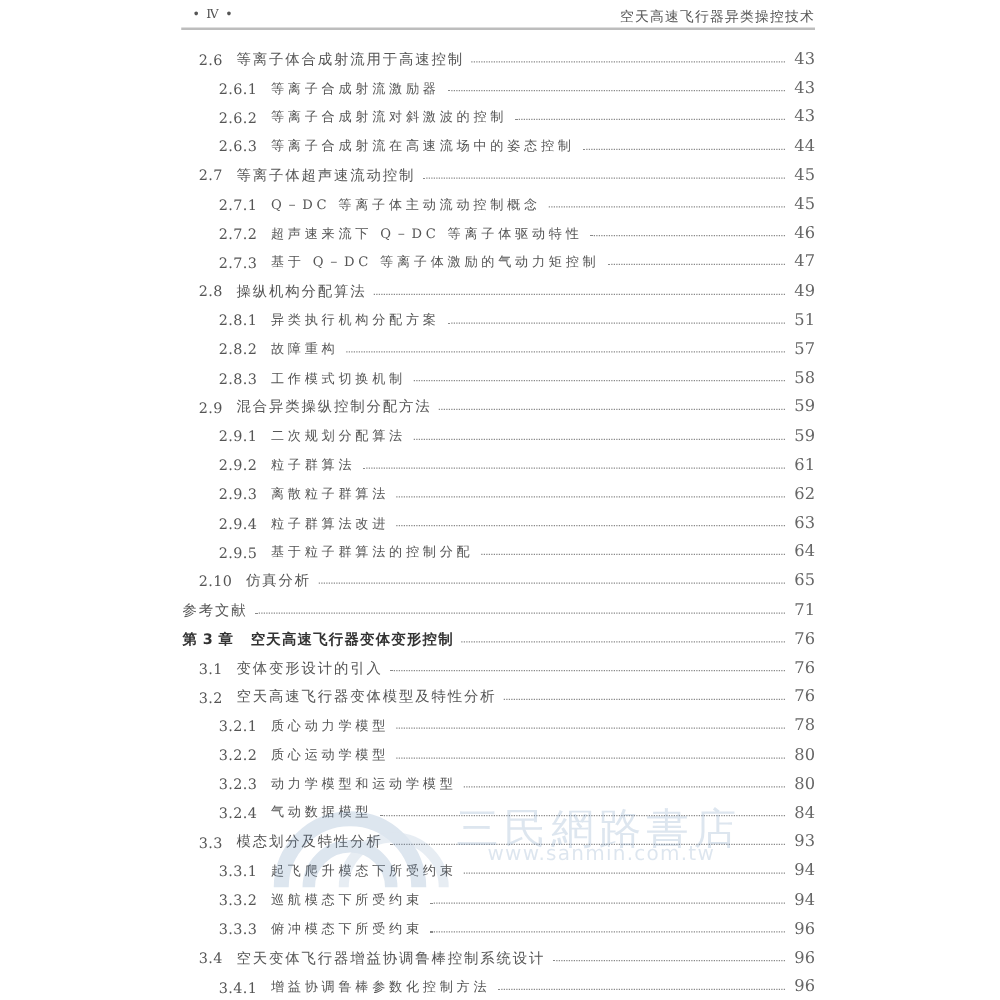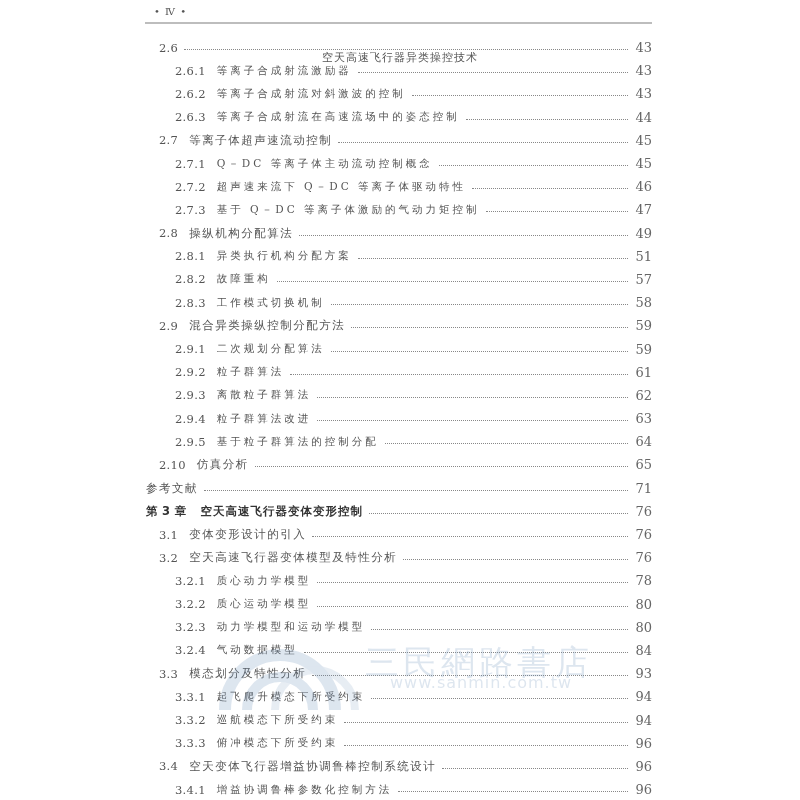--- a/index.html
+++ b/index.html
@@ -1,21 +1,21 @@
 <!DOCTYPE html>
 <html><head>
 <meta charset="utf-8">
 <style>
   html, body { margin: 0; padding: 0; background: #ffffff; }
   body { width: 800px; height: 800px; position: relative; overflow: hidden;
          font-family: "DejaVu Serif", "Liberation Serif", serif; color: #555; }
   .page { position: absolute; left: 0; top: 0; width: 800px; height: 800px; background: #fff; }
   .header { position: absolute; left: 148px; width: 504px; top: 6px; height: 16px; }
   .header .folio { position: absolute; left: 6px; top: 0; font-size: 10px; color: #555; letter-spacing: 1px; }
-  .header .title { position: absolute; left: 0; right: 0; top: 0; text-align: center; font-size: 11px; color: #555; letter-spacing: 1px; margin-top: 44px; }
+  .header .title { position: absolute; left: 0; right: 0; top: 0; text-align: right; font-size: 11px; color: #555; letter-spacing: 1px; }
   .rule { position: absolute; left: 145px; width: 507px; top: 22px; height: 2px; background: #bdbdbd; }
   .toc { position: absolute; left: 145px; width: 507px; top: 36px; }
   .row { position: relative; height: 23.2px; display: flex; align-items: center; font-size: 11.5px; color: #555; }
   .row .num { flex: 0 0 auto; white-space: nowrap; letter-spacing: 0.3px; }
   .row .label { flex: 0 0 auto; white-space: nowrap; margin-left: 11px; letter-spacing: 1.5px; }
   .row .dots { flex: 1 1 auto; border-bottom: 1.5px dotted #888; height: 0; margin: 4px 6px 0 6px; position: relative; top: 0px; }
   .row .page-no { flex: 0 0 auto; width: 18px; text-align: right; color: #666; font-size: 13px; }
   .lvl-sec { padding-left: 14px; }
   .lvl-sub { padding-left: 30px; }
   .lvl-sub .label { letter-spacing: 3px; font-size: 10.5px; text-align: center; }
@@ -34,20 +34,21 @@
 <div class="page">
   <div class="header">
     <span class="folio">• Ⅳ •</span>
     <div class="title">空天高速飞行器异类操控技术</div>
   </div>
   <div class="rule"></div>
 
   <div class="toc" id="toc">
       <div class="row lvl-sec">
         <span class="num">2.6</span>
+        <span class="label">等离子体合成射流用于高速控制</span>
         <span class="dots"></span>
         <span class="page-no">43</span>
       </div>
       <div class="row lvl-sub">
         <span class="num">2.6.1</span>
         <span class="label">等离子合成射流激励器</span>
         <span class="dots"></span>
         <span class="page-no">43</span>
       </div>
       <div class="row lvl-sub">

